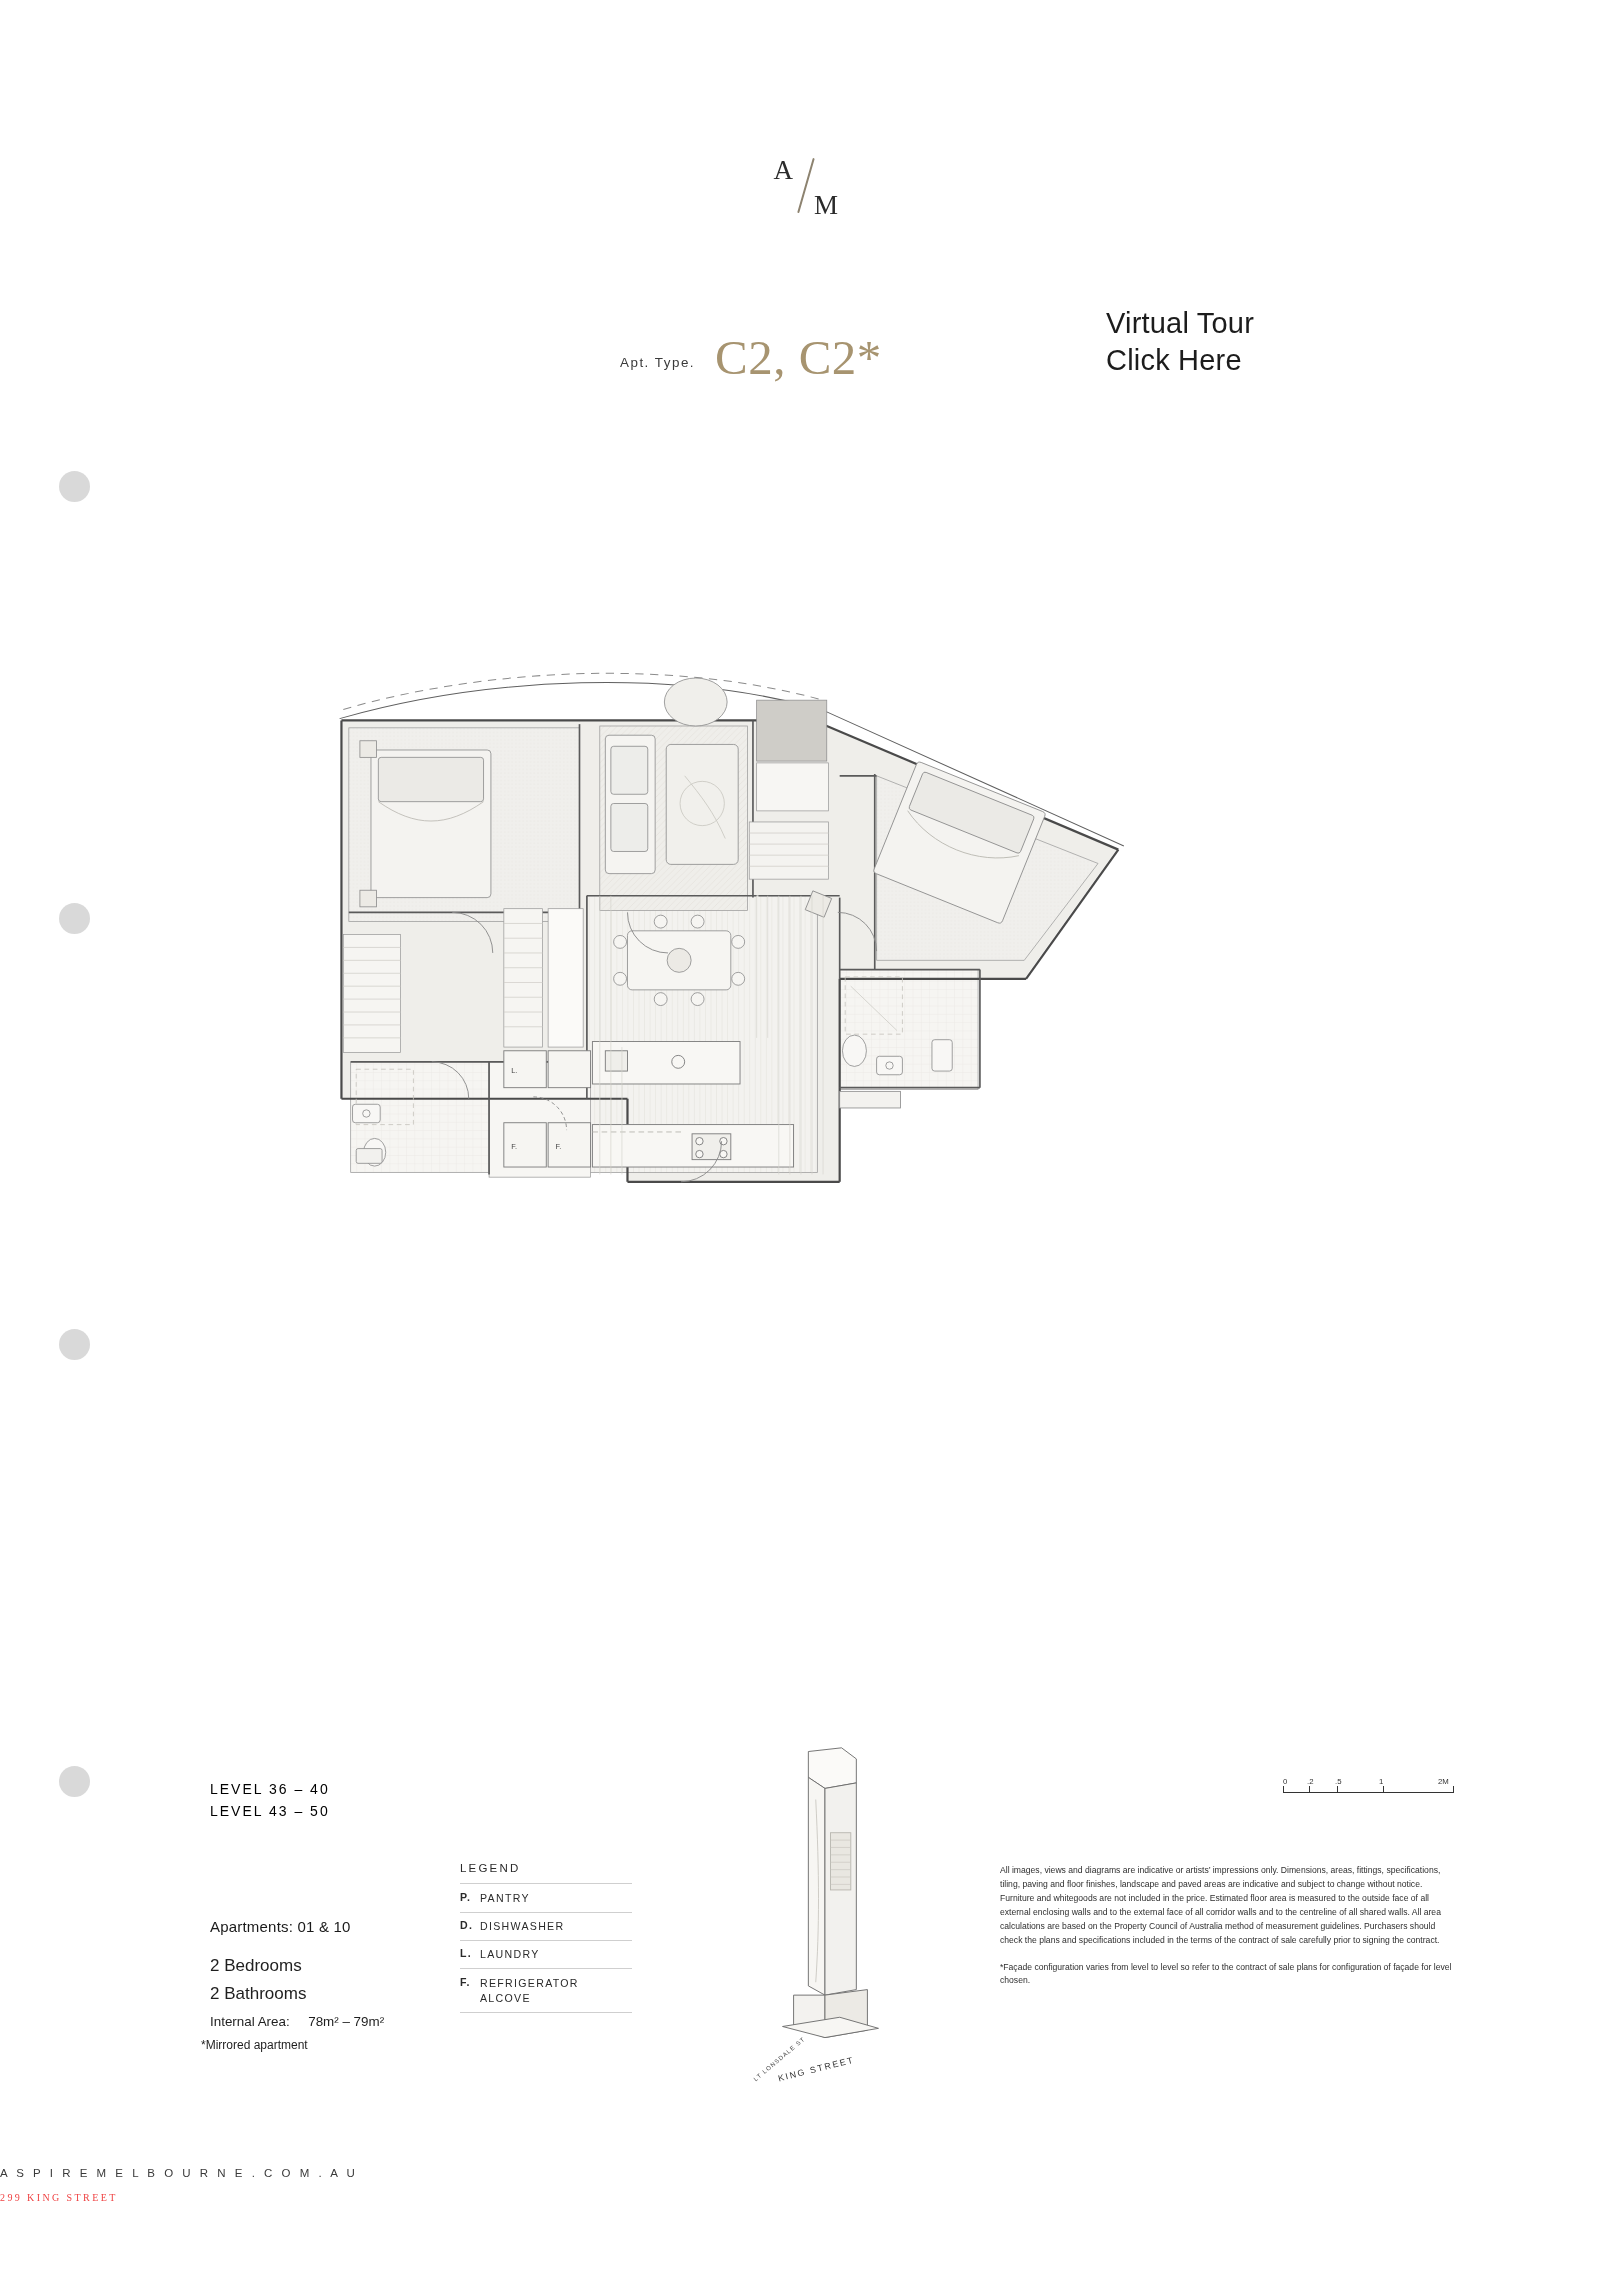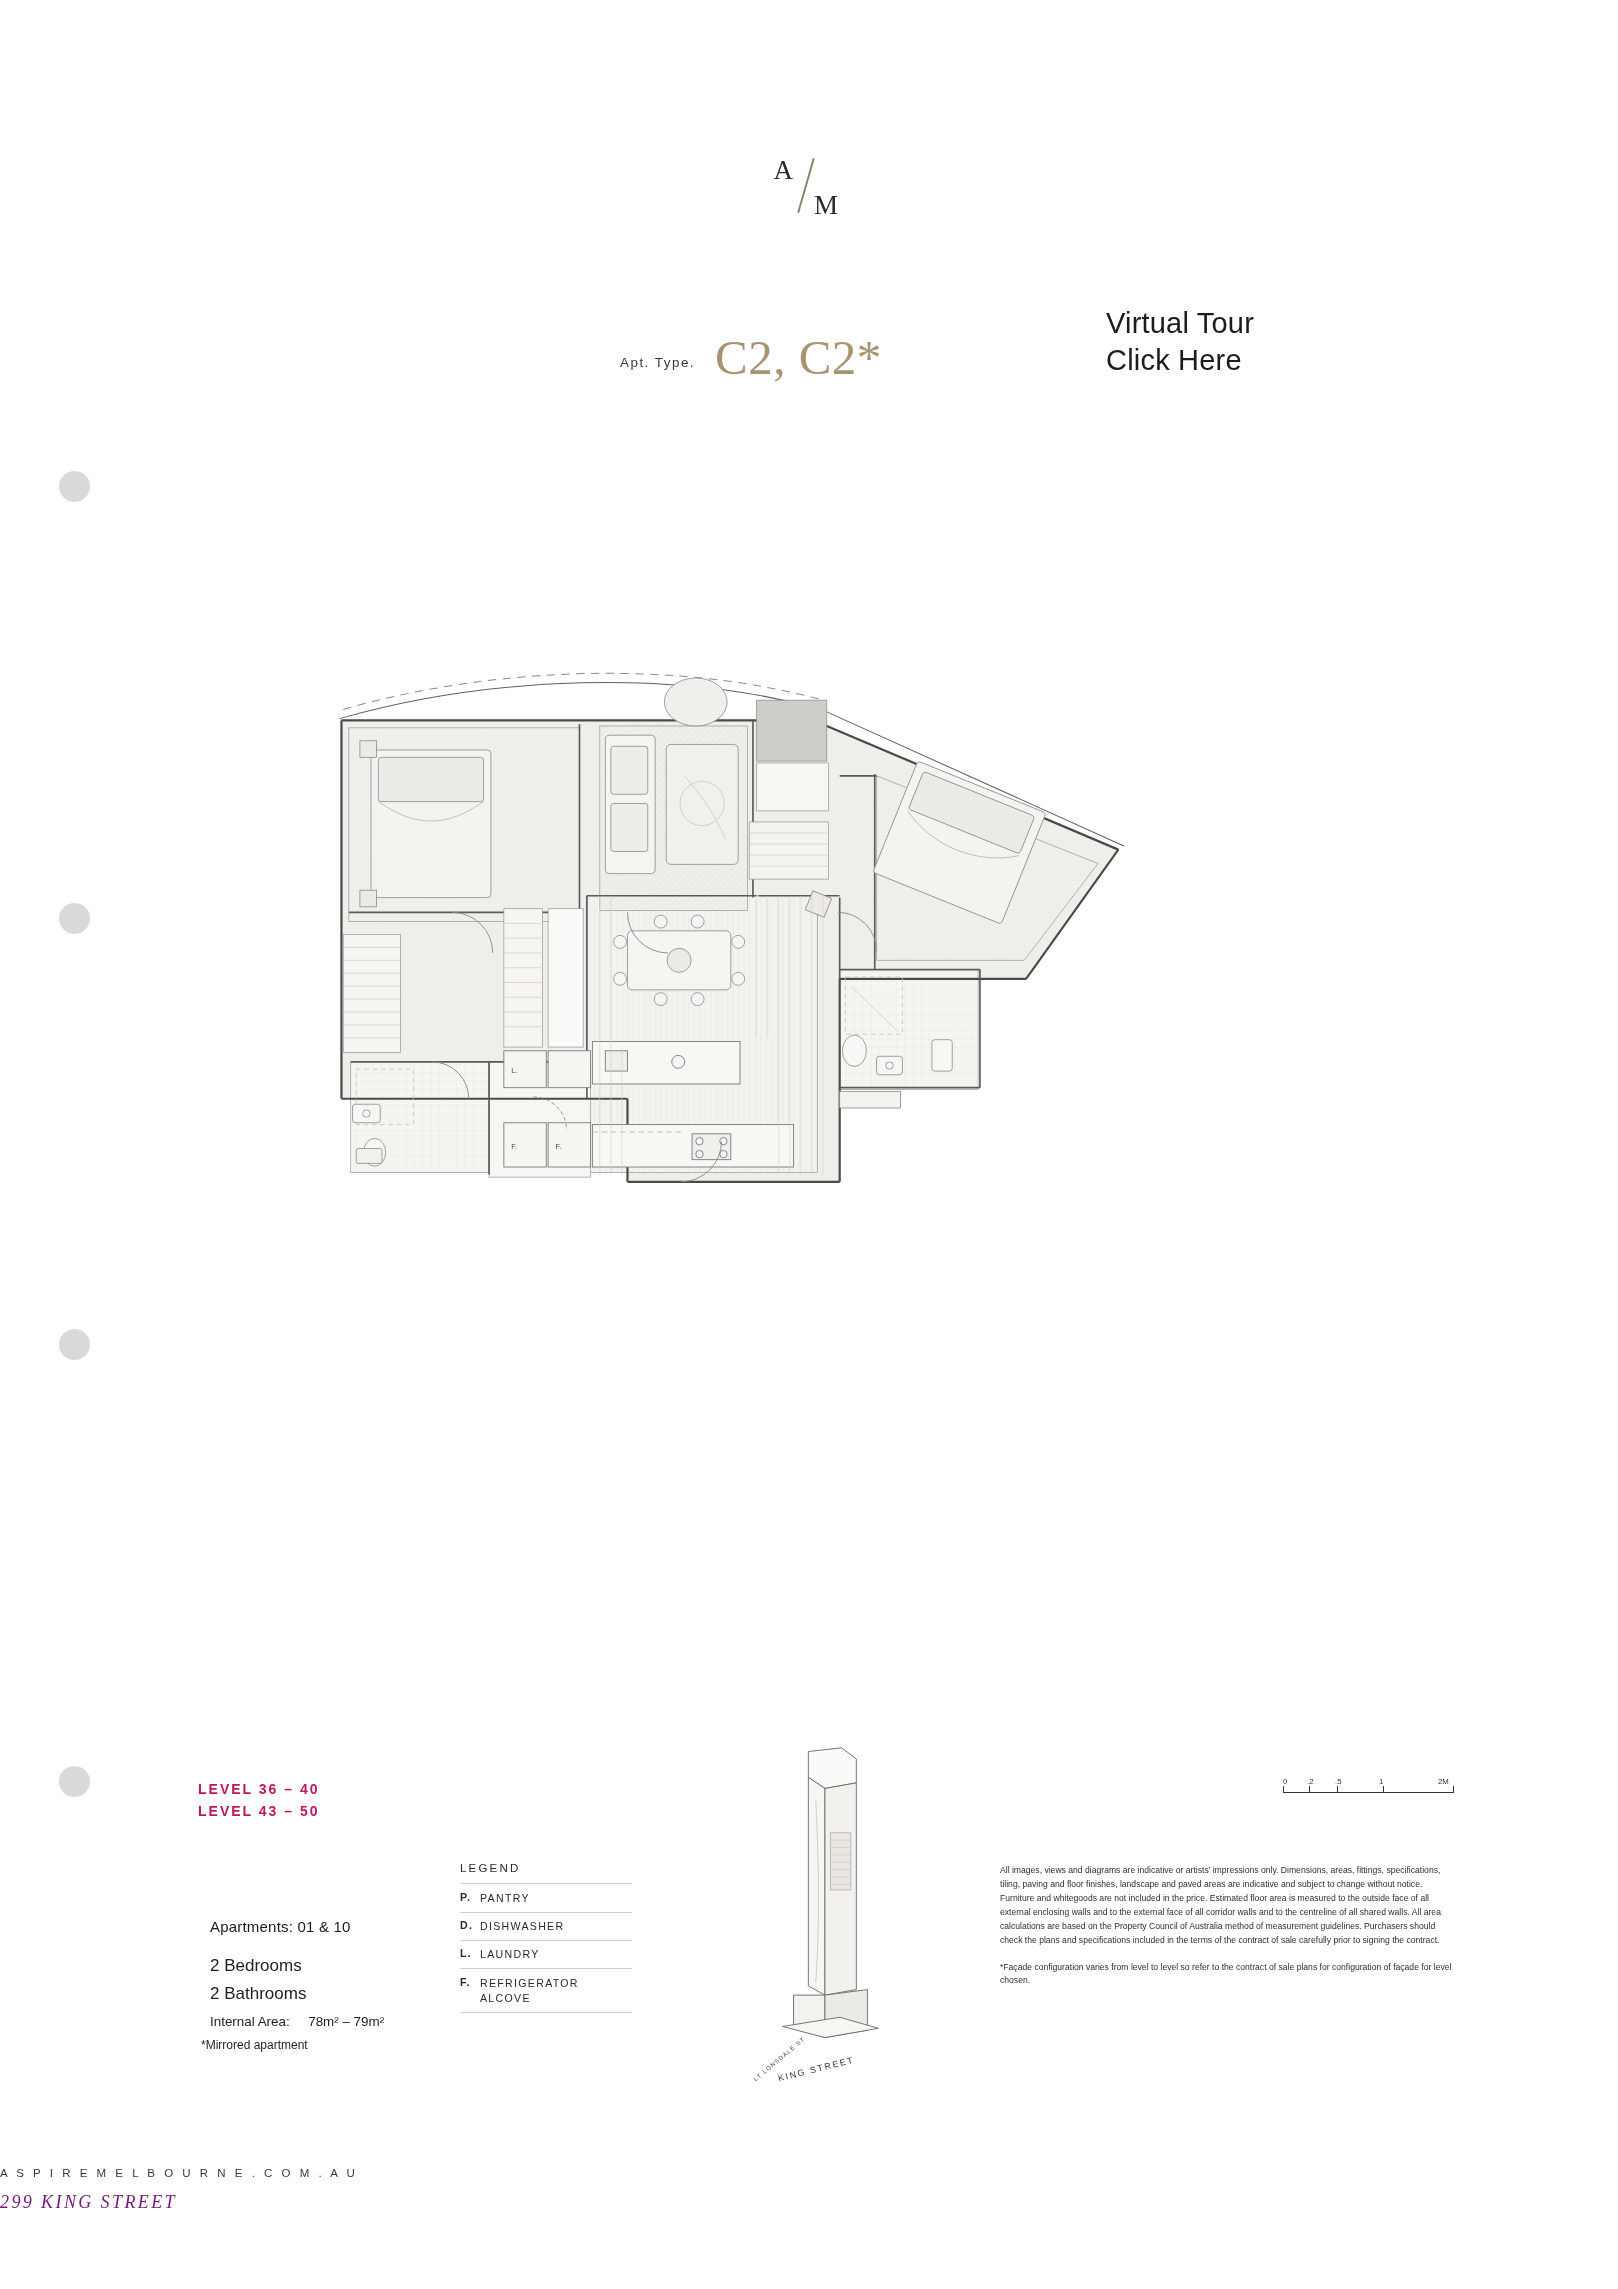--- a/index.html
+++ b/index.html
@@ -122,27 +122,27 @@
     left: 323px;
     top: 665px;
     width: 978px;
     height: 766px;
   }
   .floorplan svg { display: block; }
 
   
   .levels {
     position: absolute;
-    left: 198px;
+    left: 210px;
     top: 1779px;
     font-size: 14px;
-    font-weight: bold;
+    font-weight: normal;
     letter-spacing: 2px;
     line-height: 1.55;
-    color: #be185d;
+    color: #000000;
   }
   .apartments {
     position: absolute;
     left: 210px;
     top: 1918px;
     font-size: 15px;
     font-weight: normal;
     color: #1a1a1a;
     letter-spacing: 0.2px;
   }
@@ -291,24 +291,23 @@
     text-align: left;
   }
   .footer .web {
     font-size: 11.5px;
     letter-spacing: 3px;
     color: #3a3a3a;
     margin-bottom: 13px;
   }
   .footer .addr {
     font-family: "Liberation Serif", serif;
-    font-size: 18px;
+    font-size: 10px;
     letter-spacing: 2.4px;
-    color: #701a75;
-    font-style: italic;
+    color: #ef4444;
   }
 </style>
 </head>
 <body>
 
 <div class="page">
 
   <div class="hole h1"></div>
   <div class="hole h2"></div>
   <div class="hole h3"></div>

